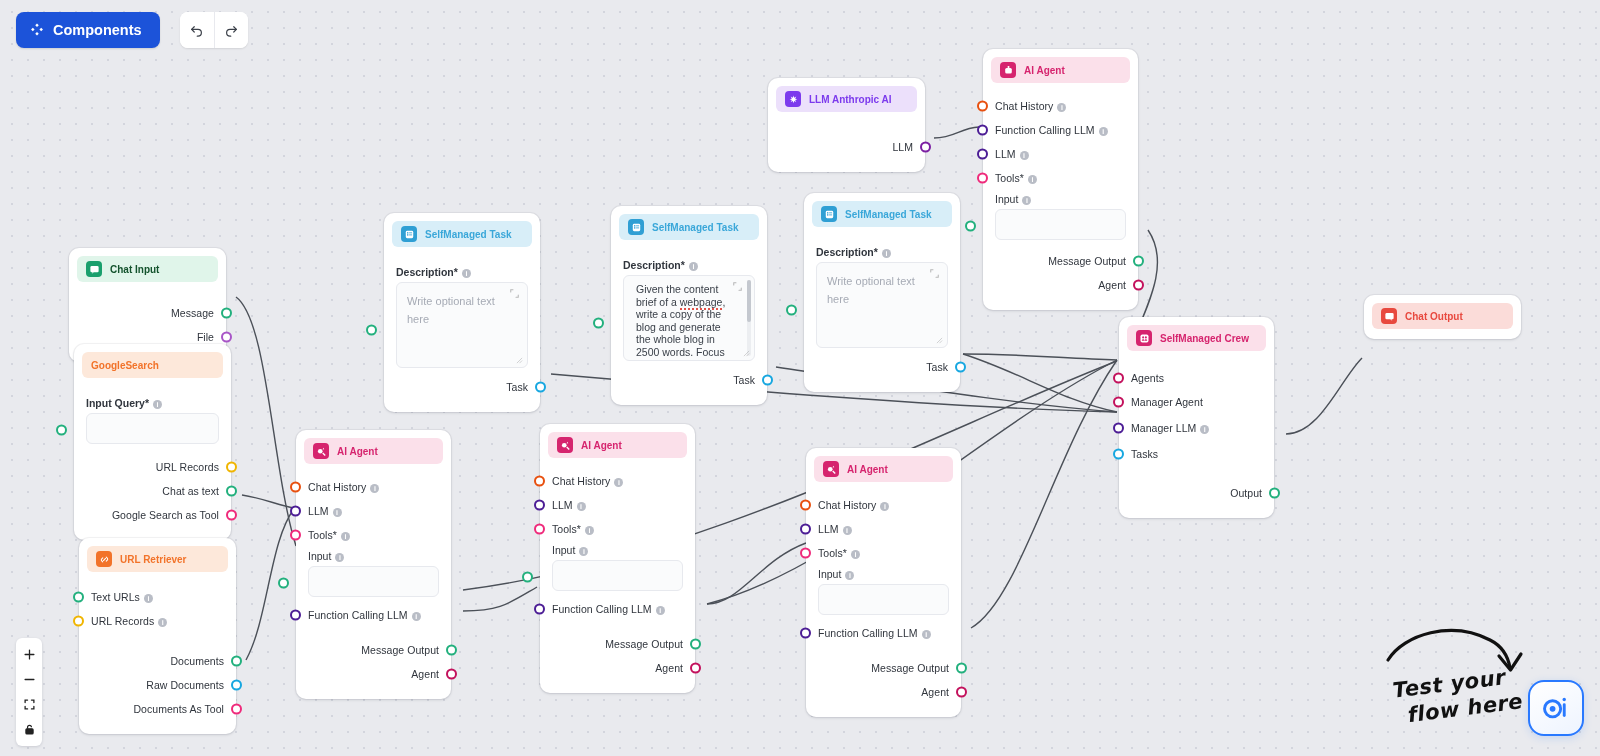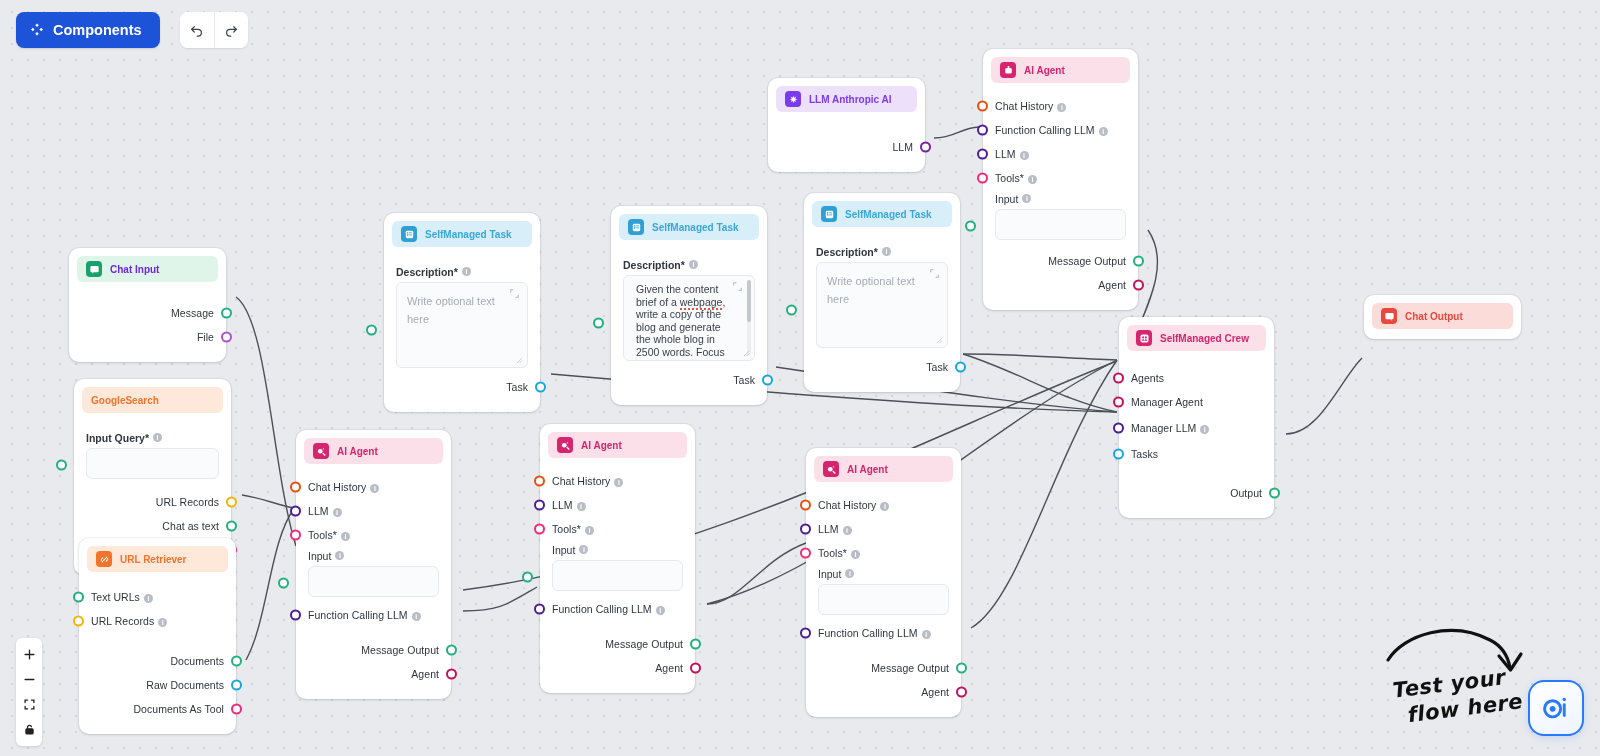--- a/index.html
+++ b/index.html
@@ -59,21 +59,21 @@
     font-size:7px; color:#fff; text-align:center; line-height:9px; font-weight:700;
   }
   .handle {
     position:absolute; width:11px; height:11px; border-radius:50%;
     background:#fff; border:2.4px solid #999; box-sizing:border-box;
     top:50%; transform:translateY(-50%); cursor:crosshair; z-index:20;
   }
   .handle.left { left:-18px; }
   .handle.right { right:-18px; }
 
-  .field-label { font-size:10.5px; color:#30353d; margin:3px 0 4px 0; font-weight:600; display:flex; }
+  .field-label { font-size:10.5px; color:#30353d; margin:3px 0 4px 0; font-weight:600; display:flex; align-items:center;}
   .field-label .info-dot { font-weight:700; }
   .textbox {
     background:#fafbfc; border:1px solid #e7e9ee; border-radius:6px;
     min-height:26px; position:relative;
   }
   .textbox.tall { height:86px; padding:8px 10px; }
   .textbox .ph { font-size:11px; color:#a6abb5; }
   .textarea-text { font-size:10.5px; line-height:12.6px; color:#3a4049; padding:0; }
   .expand-ic { position:absolute; top:6px; right:8px; width:9px; height:9px; opacity:.45;}
   .resize-ic { position:absolute; bottom:3px; right:4px; width:7px; height:7px; opacity:.4;}
@@ -177,35 +177,35 @@
 </svg>
 
 <div class="node" style="left:69px; top:248px; width:157px;">
   <div class="node-head" style="background:#e0f5ea;">
     <span class="hic" style="background:#1aa06d;">
       <svg viewBox="0 0 16 16" fill="#fff">
             <rect x="2" y="3" width="12" height="9" rx="2"></rect>
             <path d="M5 12l-1 2 3.2-2z"></path>
           </svg>
     </span>
-    <span style="color:#6d28d9;">Chat Input</span>
+    <span style="color:#14532d;">Chat Input</span>
   </div>
   <div class="node-body" style="padding-top:22px;">
     <div class="port-row right">
       <span class="port-label">Message</span>
       <span class="handle right" style="border-color:#22b07d;"></span>
     </div>
     <div class="port-row right">
       <span class="port-label">File</span>
       <span class="handle right" style="border-color:#a855c7;"></span>
     </div>
   </div>
 </div>
 
-<div class="node" style="left:74px; top:379px; width:157px;">
+<div class="node" style="left:74px; top:344px; width:157px;">
   <div class="node-head" style="background:#fde8da; padding-left:9px;">
     <span style="color:#f2732a;">GoogleSearch</span>
   </div>
   <div class="node-body" style="padding-top:16px;">
     <div class="field-label">
       <span>Input Query*</span>
       <span class="info-dot">i</span>
     </div>
     <div class="inline-port-wrap" style="position:relative;">
       <span class="handle left" style="border-color:#22b07d; left:-30px; top:17px;"></span>

